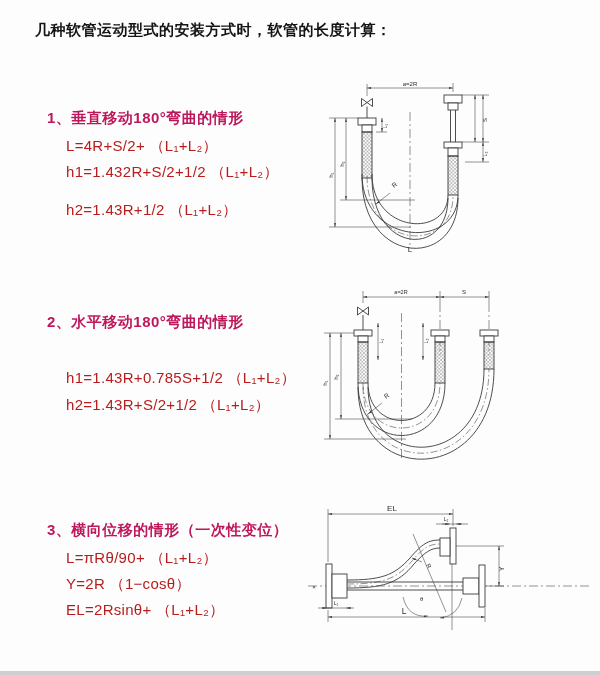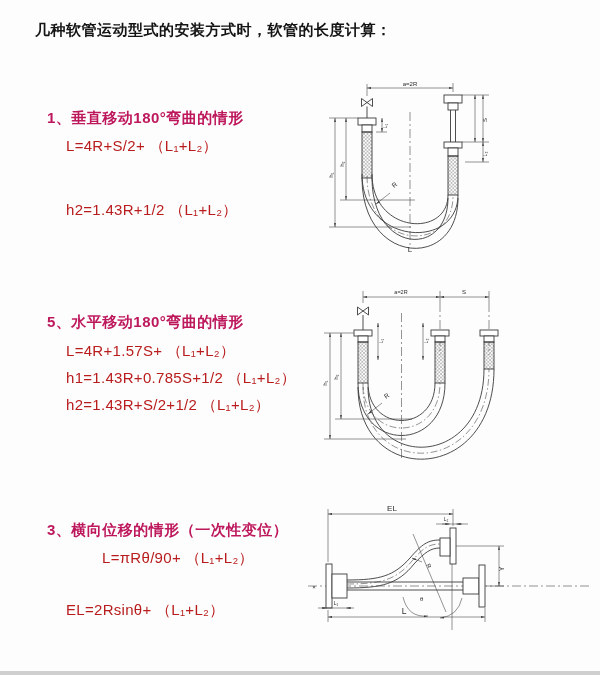--- a/index.html
+++ b/index.html
@@ -20,29 +20,30 @@
 </style>
 </head>
 <body>
 
 <div class="page">
 
   <div class="title">几种软管运动型式的安装方式时，软管的长度计算：</div>
 
   <div class="heading" style="left:47px;top:109px;">1、垂直移动180°弯曲的情形</div>
   <div class="formula" style="left:66px;top:137px;">L=4R+S/2+ （L₁+L₂）</div>
+  <div class="formula" style="left:66px;top:163px;">h1=1.432R+S/2+1/2 （L₁+L₂）</div>
   <div class="formula" style="left:66px;top:189px;margin-top:12px;">h2=1.43R+1/2 （L₁+L₂）</div>
 
-  <div class="heading" style="left:47px;top:313px;">5、水平移动180°弯曲的情形</div>
-  <div class="formula" style="left:66px;top:342px;">L=4R+1.57S+ （L₁+L₂）</div>
+  <div class="heading" style="left:47px;top:313px;">2、水平移动180°弯曲的情形</div>
   <div class="formula" style="left:66px;top:369px;">h1=1.43R+0.785S+1/2 （L₁+L₂）</div>
   <div class="formula" style="left:66px;top:396px;">h2=1.43R+S/2+1/2 （L₁+L₂）</div>
 
   <div class="heading" style="left:47px;top:521px;">3、横向位移的情形（一次性变位）</div>
-  <div class="formula" style="left:66px;top:549px;margin-left:36px;">L=πRθ/90+ （L₁+L₂）</div>
+  <div class="formula" style="left:66px;top:549px;">L=πRθ/90+ （L₁+L₂）</div>
+  <div class="formula" style="left:66px;top:575px;">Y=2R （1−cosθ）</div>
   <div class="formula" style="left:66px;top:601px;">EL=2Rsinθ+ （L₁+L₂）</div>
 
   <svg class="diagram" style="left:315px;top:78px;" width="185" height="180" viewBox="0 0 185 180">
     <defs>
       <marker id="a1" viewBox="0 0 8 8" refX="7.6" refY="4" markerWidth="8" markerHeight="8" orient="auto-start-reverse">
         <path d="M0,2.3 L8,4 L0,5.7 Z" fill="#3a3a3a"></path>
       </marker>
       <pattern id="hx1" width="3.5" height="3.5" patternUnits="userSpaceOnUse">
         <path d="M0,3.5 L3.5,0 M0,0 L3.5,3.5" stroke="#5a5a5a" stroke-width="0.35"></path>
       </pattern>

